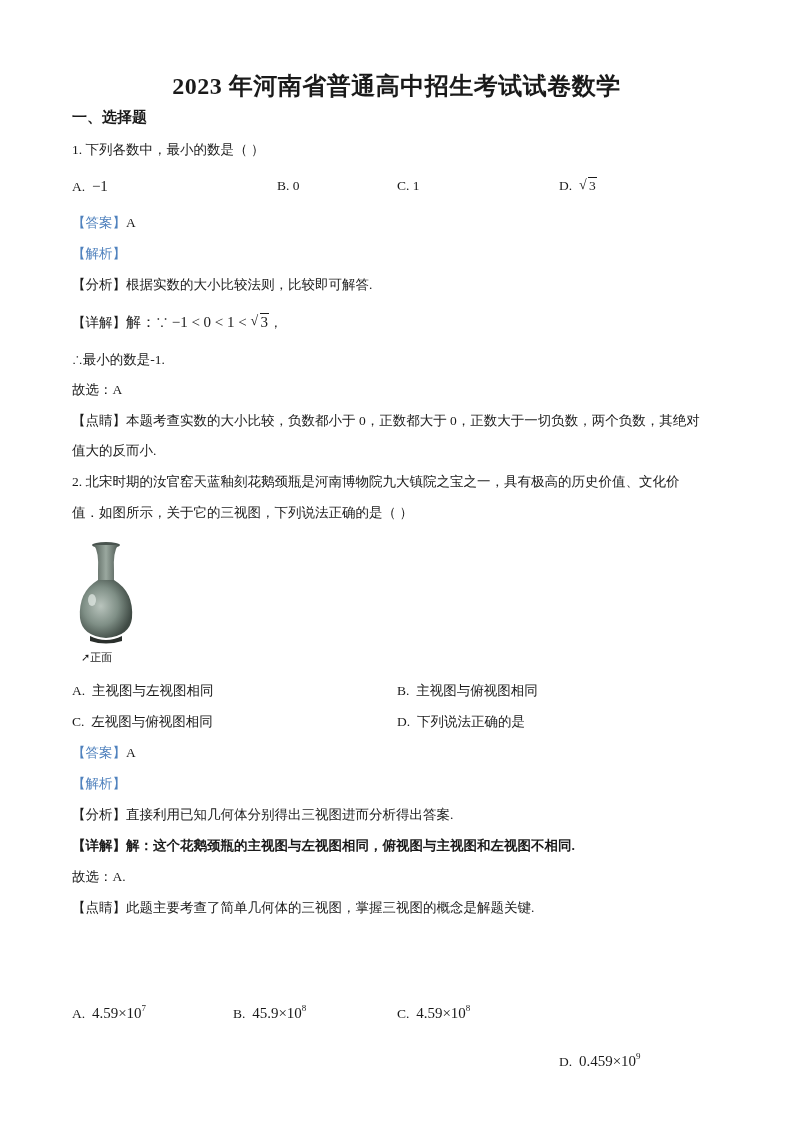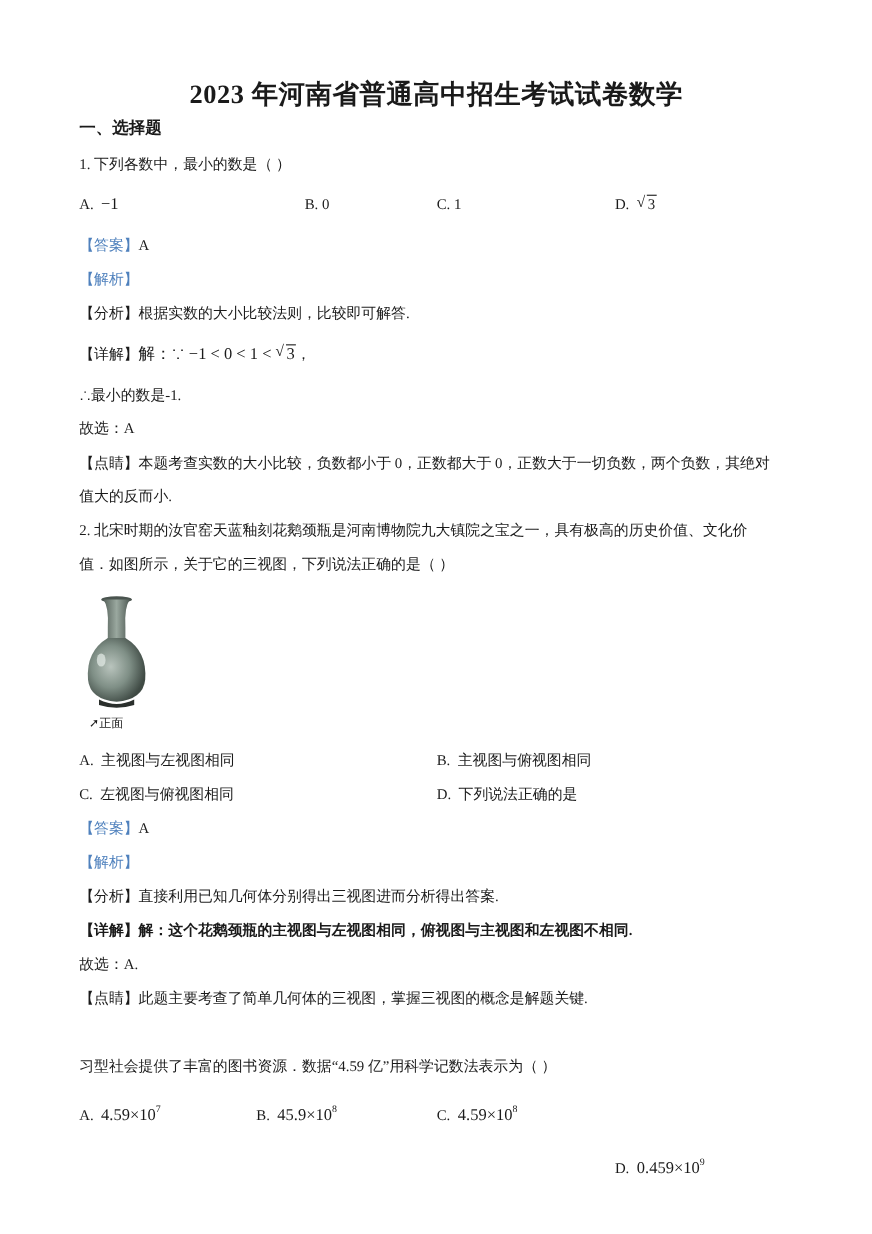--- a/index.html
+++ b/index.html
@@ -116,21 +116,20 @@
     <span>【分析】</span><span>直接利用已知几何体分别得出三视图进而分析得出答案.</span>
   </div>
   <div class="line" style="top:837px;font-weight:bold;">
     <span>【详解】</span><span>解：这个花鹅颈瓶的主视图与左视图相同，俯视图与主视图和左视图不相同.</span>
   </div>
   <div class="line" style="top:868px;">故选：A.</div>
   <div class="line" style="top:899px;">
     <span>【点睛】</span><span>此题主要考查了简单几何体的三视图，掌握三视图的概念是解题关键.</span>
   </div>
 
-  <div class="line" style="top:961px;">习型社会提供了丰富的图书资源．数据“4.59 亿”用科学记数法表示为（        ）</div>
 
   <div class="opt" style="left:72px; top:999px;">
     <span>A.</span>&nbsp;&nbsp;<span class="math">4.59×10</span><sup>7</sup>
   </div>
   <div class="opt" style="left:233px; top:999px;">
     <span>B.</span>&nbsp;&nbsp;<span class="math">45.9×10</span><sup>8</sup>
   </div>
   <div class="opt" style="left:397px; top:999px;">
     <span>C.</span>&nbsp;&nbsp;<span class="math">4.59×10</span><sup>8</sup>
   </div>

